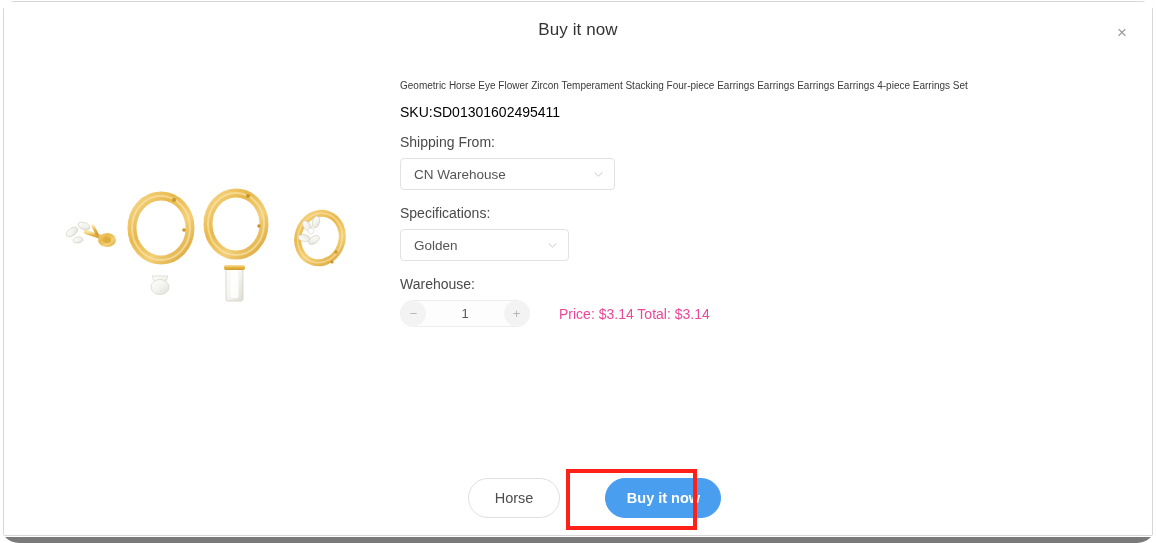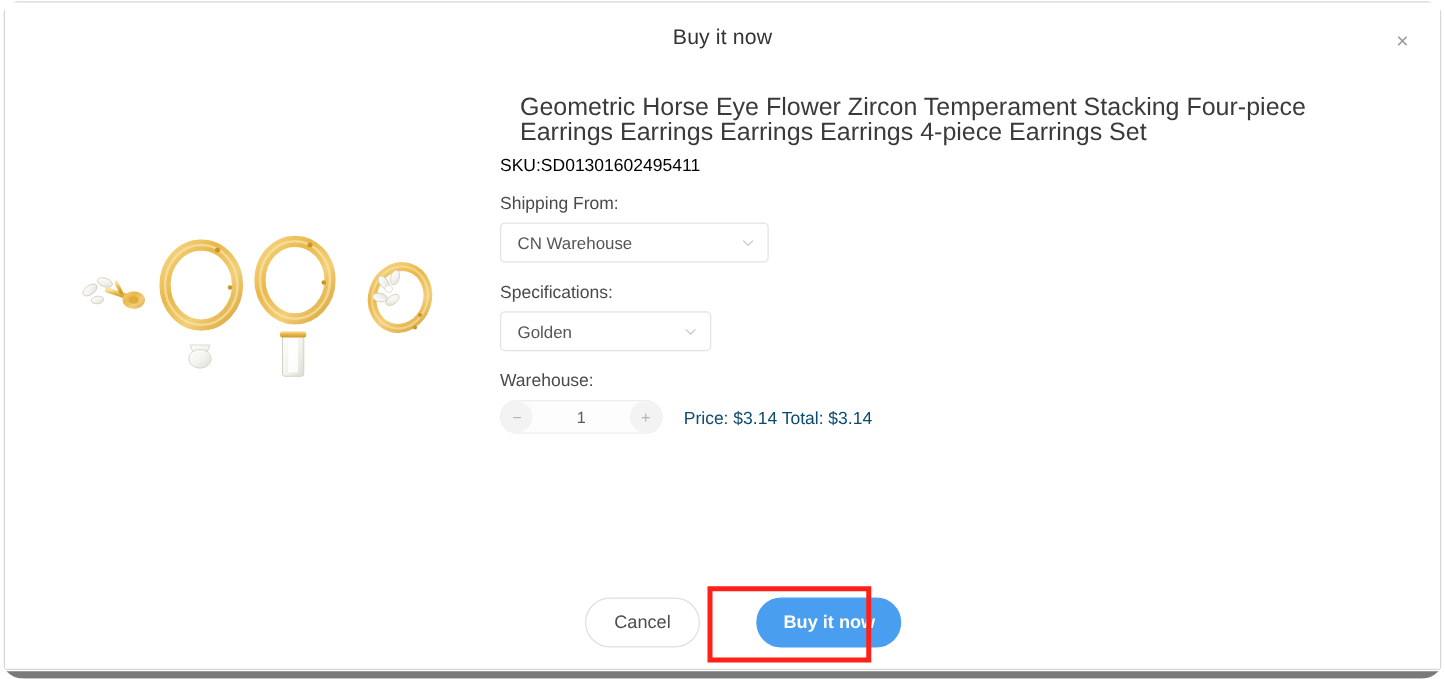--- a/index.html
+++ b/index.html
@@ -83,25 +83,25 @@
   }
 
   
   .form-col {
     position: absolute;
     left: 400px;
     top: 76px;
     width: 680px;
   }
   .product-title {
-    font-size: 20px;
+    font-size: 10px;
     line-height: 20px;
     color: #3a3a3a;
     width: 640px;
-    margin: 0 0 8px 16px;
+    margin: 0 0 8px 0;
   }
   .sku {
     font-size: 14px;
     color: #000000;
     margin: 4px 0 14px 0;
   }
   .field-label {
     font-size: 14px;
     color: #4a4a4a;
     margin: 0 0 8px 0;
@@ -170,22 +170,22 @@
   .step-btn.minus { margin-left: 0px; }
   .step-btn.plus { margin-right: 0px; }
   .qty-value {
     flex: 1 1 auto;
     text-align: center;
     font-size: 13px;
     color: #5a5a5a;
   }
   .price-text {
     font-size: 14px;
-    color: #0c4a6e;
-    margin-left: 17px;
+    color: #ec4899;
+    margin-left: 29px;
     white-space: nowrap;
   }
 
   
   .footer {
     position: absolute;
     left: 468px;
     top: 478px;
   }
   .btn {
@@ -340,21 +340,21 @@
           <div class="qty-value">1</div>
           <div class="step-btn plus">+</div>
         </div>
         <div class="price-text">Price: $3.14 Total: $3.14</div>
       </div>
     </div>
 
   </div>
 
   <div class="footer">
-    <div class="btn btn-cancel">Cancel</div>
+    <div class="btn btn-cancel">Horse</div>
     <div class="btn btn-buy">Buy it now</div>
   </div>
 
   <div class="highlight-box"></div>
 
   <div class="scrollbar-track"></div>
 
 </div>
 
 </body></html>

